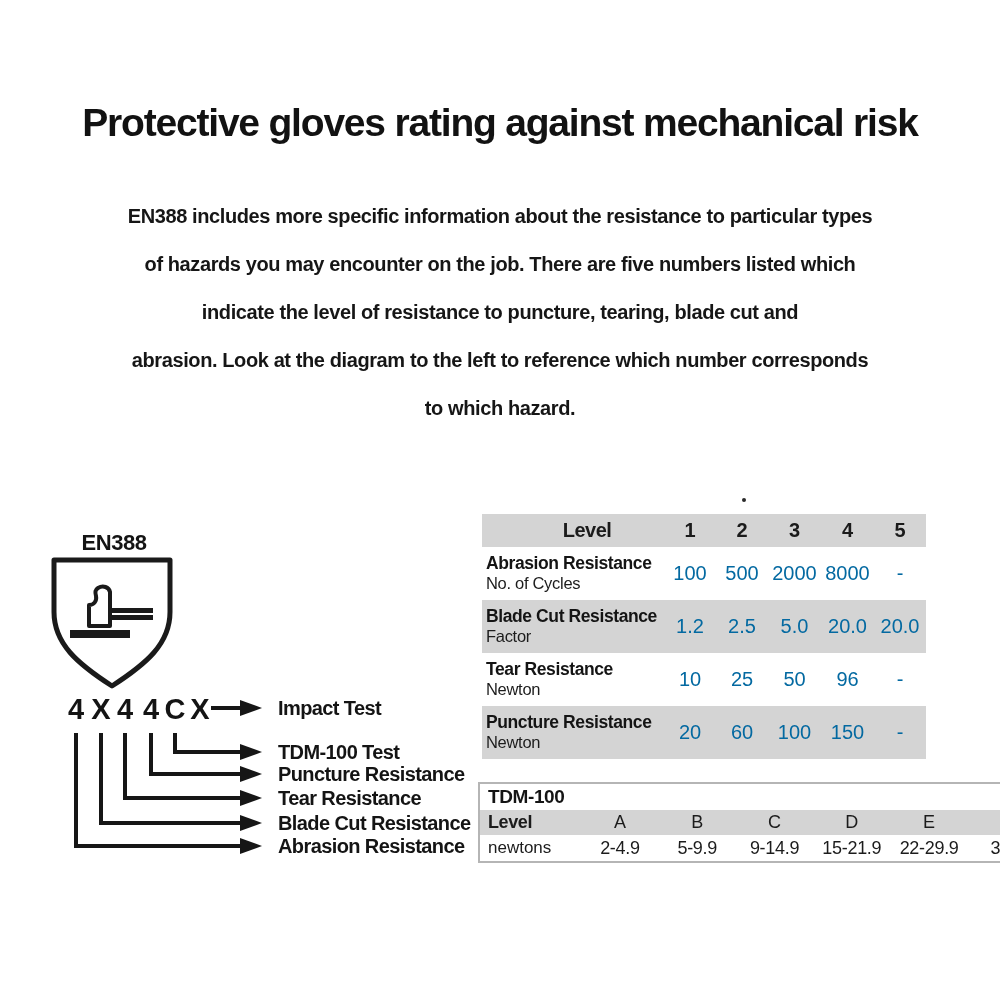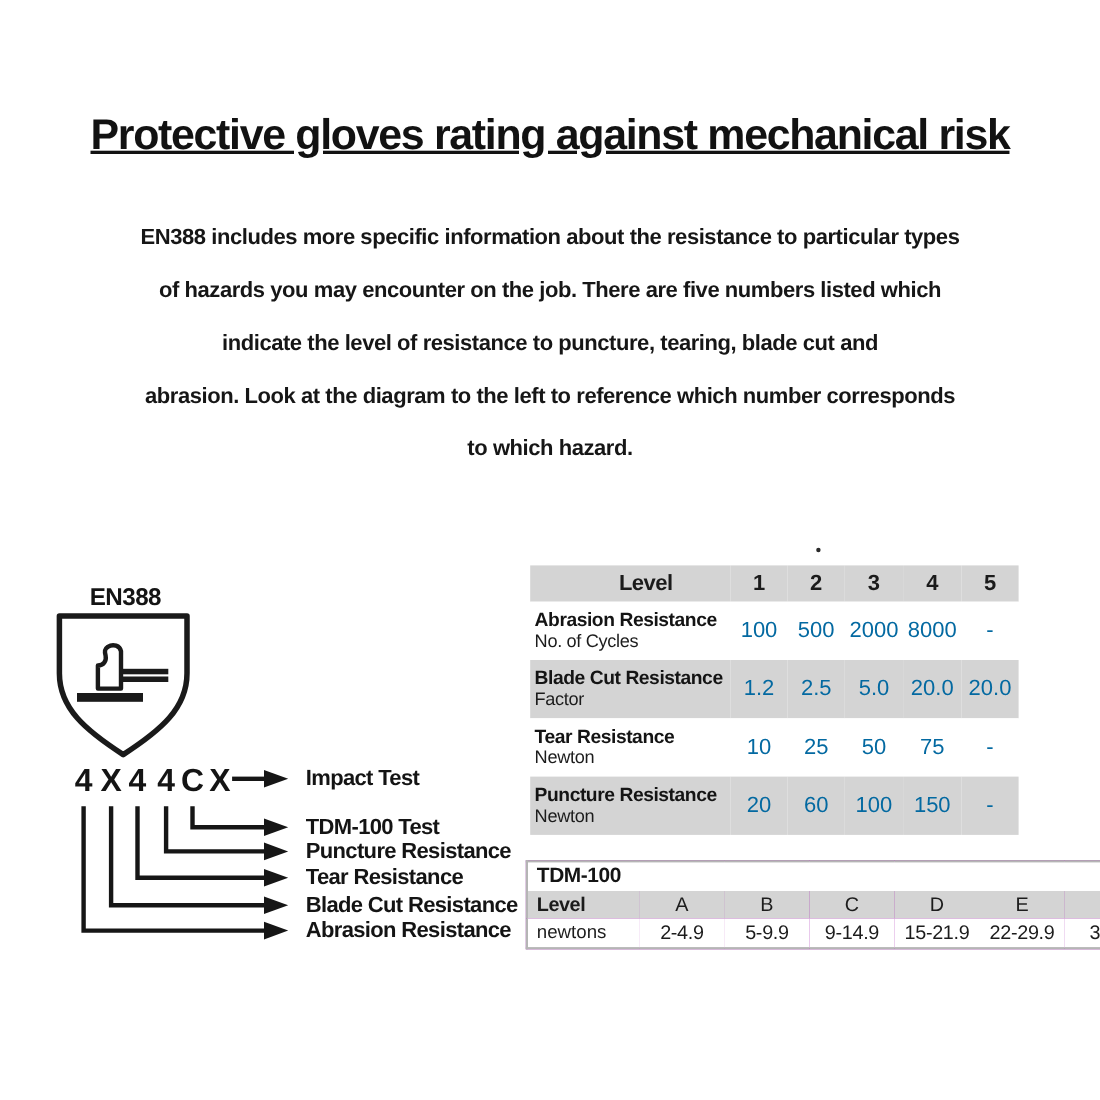--- a/index.html
+++ b/index.html
@@ -11,21 +11,20 @@
     position: relative;
     overflow: hidden;
   }
   .page { position: relative; width: 1000px; height: 1000px; }
 
   .title {
     position: absolute; left: 0; right: 0; top: 101px;
     text-align: center;
     font-size: 39px; font-weight: 700; letter-spacing: -1.2px;
     color: #121212;
-    text-decoration: underline;
   }
 
   .intro { position: absolute; left: 38px; right: 38px; top: 192px; }
   .intro .line {
     display: block; height: 48px; line-height: 48px;
     text-align: center;
     font-size: 20px; font-weight: 700; letter-spacing: -0.4px;
     color: #161616;
     white-space: nowrap;
   }
@@ -189,21 +188,21 @@
       <td class="num-cell">20.0</td>
     </tr>
     <tr class="plain data-row">
       <td class="row-label">
         <span class="row-title">Tear Resistance</span>
         <span class="row-subtitle">Newton</span>
       </td>
       <td class="num-cell">10</td>
       <td class="num-cell">25</td>
       <td class="num-cell">50</td>
-      <td class="num-cell">75</td>
+      <td class="num-cell">96</td>
       <td class="num-cell">-</td>
     </tr>
     <tr class="band data-row">
       <td class="row-label">
         <span class="row-title">Puncture Resistance</span>
         <span class="row-subtitle">Newton</span>
       </td>
       <td class="num-cell">20</td>
       <td class="num-cell">60</td>
       <td class="num-cell">100</td>

